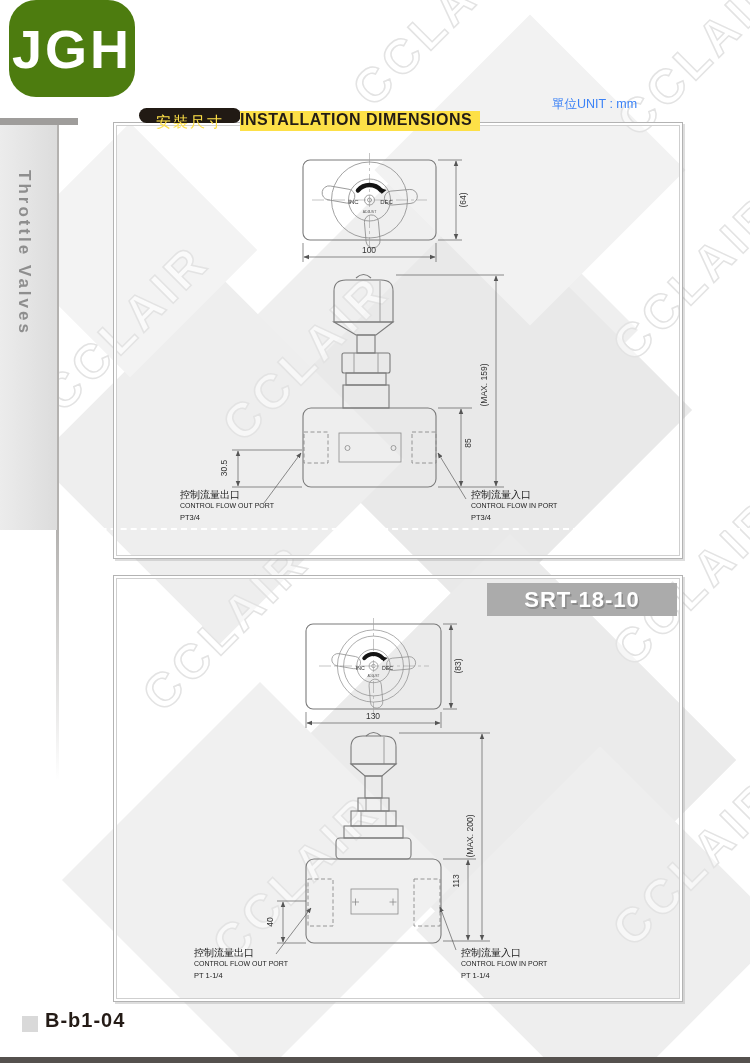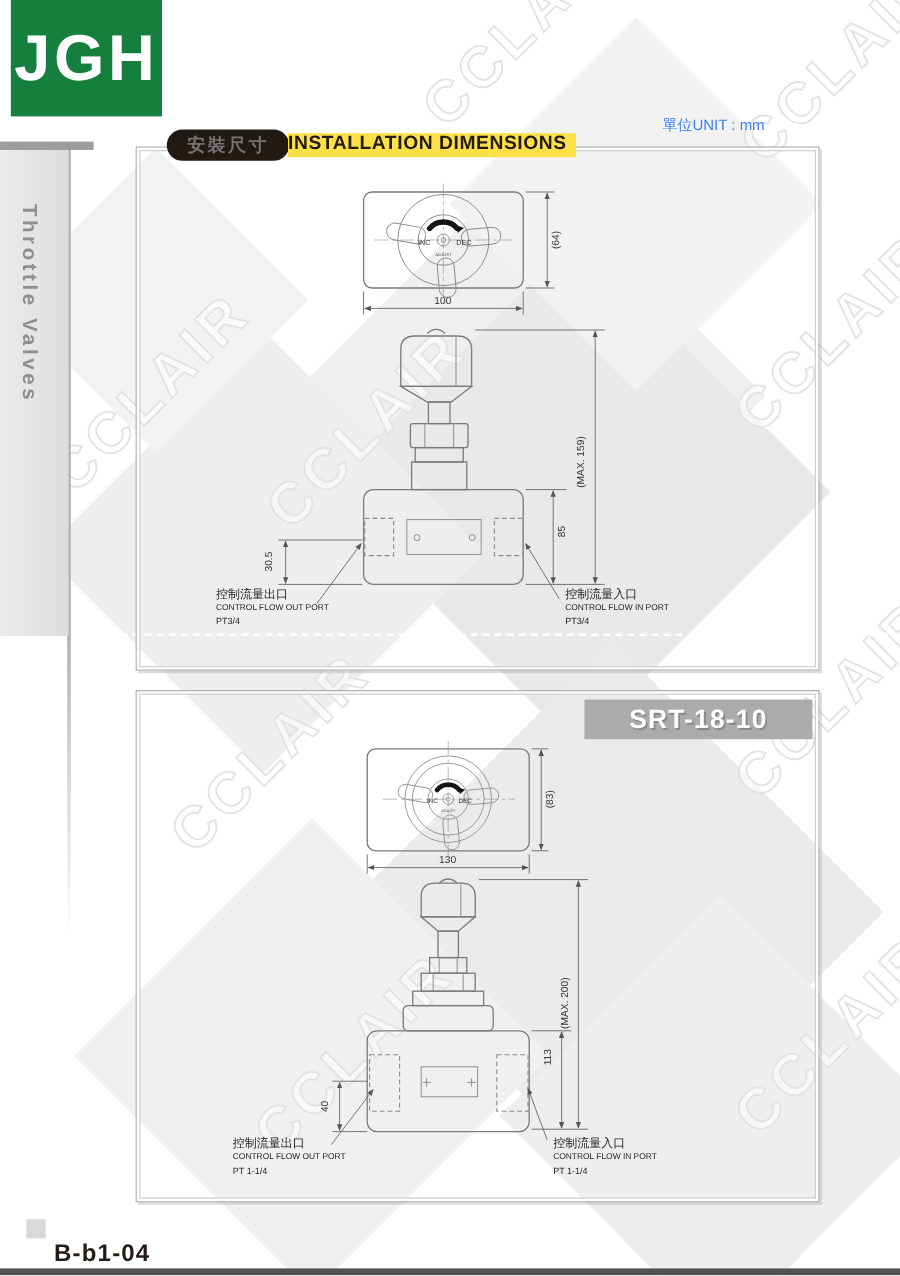--- a/index.html
+++ b/index.html
@@ -6,52 +6,52 @@
   .page{position:relative;width:750px;height:1063px;background:#fff;overflow:hidden;
         font-family:"Liberation Sans",sans-serif;border-right:1px solid #d8d8d8;}
   
   .wm-layer{position:absolute;inset:0;z-index:0;}
   .diamond{position:absolute;transform:rotate(45deg);}
   .wm{position:absolute;transform:rotate(-45deg);font-weight:bold;font-size:48px;
       letter-spacing:5px;color:rgba(255,255,255,0.55);-webkit-text-stroke:1.5px #e3e3e3;
       white-space:nowrap;}
   .cutline{position:absolute;left:0;top:528px;width:750px;border-top:2px dashed #fff;z-index:1;}
   
-  .logo-block{position:absolute;left:9px;top:0;width:126px;height:97px;background:#15803d;
-              z-index:3;display:flex;align-items:center;justify-content:center;}
+  .logo-block{position:absolute;left:9px;top:0;width:126px;height:97px;background:#4d7c0f;
+              z-index:3;display:flex;align-items:center;justify-content:center;border-radius:27px;}
   .logo-text{color:#fff;font-weight:bold;font-size:54px;letter-spacing:3px;font-family:"Liberation Sans",sans-serif;}
   .side-bar-top{position:absolute;left:0;top:118px;width:78px;height:7px;background:#9f9d9b;z-index:3;}
   .side-tab{position:absolute;left:0;top:125px;width:57px;height:405px;z-index:2;
             background:linear-gradient(to right,#ececec,#dcdcdc);border-right:2px solid #b4b2b0;}
   .side-tab-label{position:absolute;left:14px;top:45px;writing-mode:vertical-rl;text-orientation:sideways;
             color:#8e8e8e;font-weight:bold;font-size:17px;letter-spacing:3px;white-space:nowrap;}
   .side-rule{position:absolute;left:56px;top:530px;width:3px;height:250px;z-index:2;
             background:linear-gradient(to bottom,#b4b2b0,rgba(180,178,176,0));}
   .unit-label{position:absolute;left:552px;top:96px;font-size:12.5px;color:#3b82f6;z-index:3;}
-  .hdr-badge{position:absolute;left:139px;top:108px;height:26px;padding:0 17px;background:#211a14;
-             border-radius:15px;color:#737373;font-weight:bold;font-size:15px;line-height:27px;
+  .hdr-badge{position:absolute;left:139px;top:108px;height:15px;padding:0 17px;background:#211a14;
+             border-radius:15px;color:#fde047;font-weight:normal;font-size:15px;line-height:27px;
              letter-spacing:2px;z-index:4;}
   .hdr-title{position:absolute;left:240px;top:111px;font-weight:bold;font-size:16px;color:#231c16;
              letter-spacing:0.5px;background:#fde047;padding:0 8px 2px 0;z-index:4;}
   
   .panel{position:absolute;left:113px;width:568px;border:1px solid #b3b3b3;z-index:2;
          box-shadow:inset 0 0 0 2px #fff,inset 0 0 0 3px #cfcfcf,2px 2px 0 rgba(160,160,160,.35);}
   .panel-1{top:122px;height:435px;}
   .panel-2{top:575px;height:425px;}
   .model-bar{position:absolute;width:190px;height:33px;background:#ababab;z-index:5;
              display:flex;align-items:center;justify-content:center;}
   .model-bar-1{left:373px;top:-1px;}
   .model-bar-2{left:373px;top:7px;}
   .model-text{color:#fff;font-weight:bold;font-size:22px;letter-spacing:1px;
               text-shadow:1.5px 1.5px 0 #8a8a8a;}
   .draw-svg{position:absolute;left:0;top:0;}
   
   .footer-square{position:absolute;left:22px;top:1016px;width:16px;height:16px;background:#d9d9d9;z-index:3;}
   .footer-code{position:absolute;left:45px;top:1009px;font-weight:bold;font-size:20px;color:#241b16;
-               letter-spacing:1px;z-index:3;margin-top:25px;}
+               letter-spacing:1px;z-index:3;}
   .bottom-bar{position:absolute;left:0;top:1057px;width:750px;height:6px;background:#55514e;z-index:3;}
   
   .ol{fill:none;stroke:#7b7b7b;stroke-width:1.1;}
   .ol2{fill:none;stroke:#8a8a8a;stroke-width:0.8;}
   .cl{fill:none;stroke:#a0a0a0;stroke-width:0.6;stroke-dasharray:12 3 3 3;}
   .dsh{fill:none;stroke:#8a8a8a;stroke-width:0.9;stroke-dasharray:4 2.5;}
   .dim{stroke:#5c5c5c;stroke-width:0.7;fill:none;}
   .dimtxt{font:8.5px "Liberation Sans",sans-serif;fill:#333;}
   .lblzh{font:10px "Liberation Sans",sans-serif;fill:#222;}
   .lblen{font:7px "Liberation Sans",sans-serif;fill:#222;}

